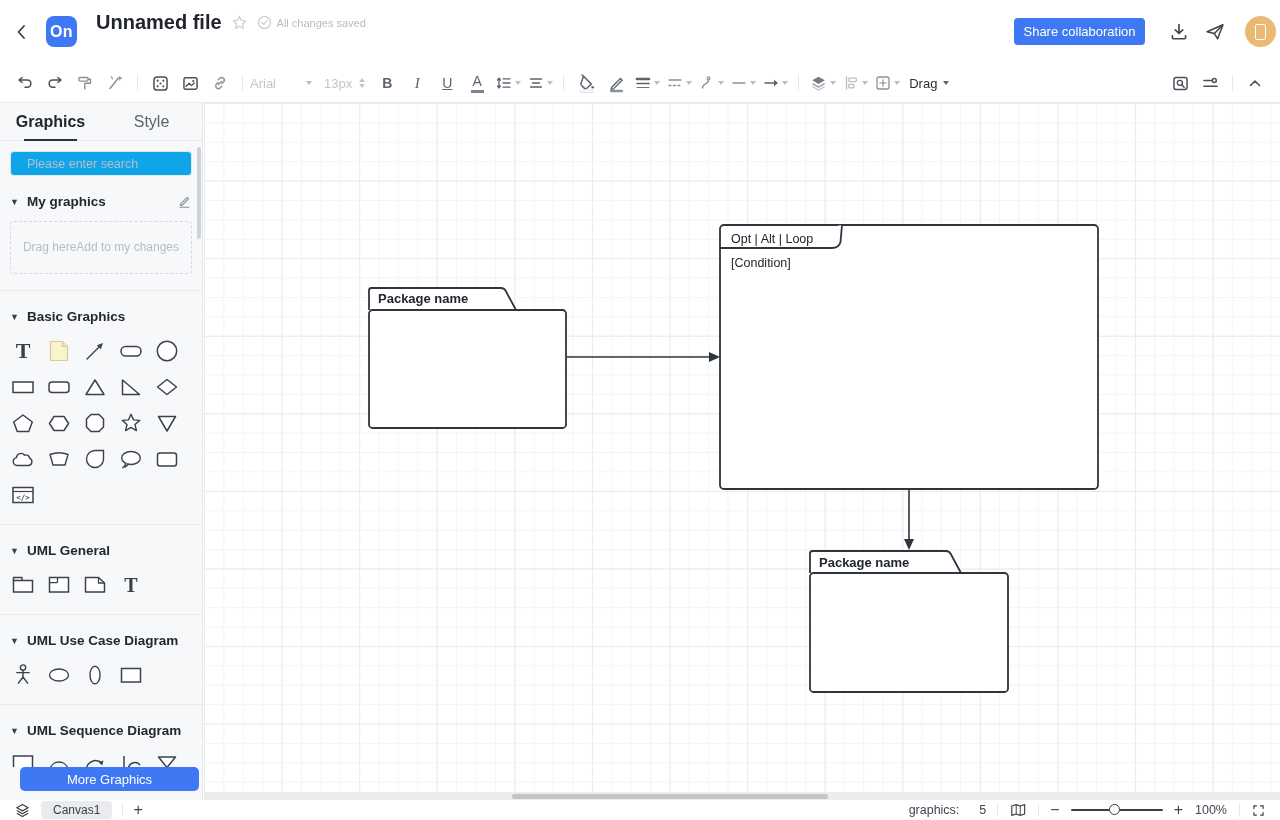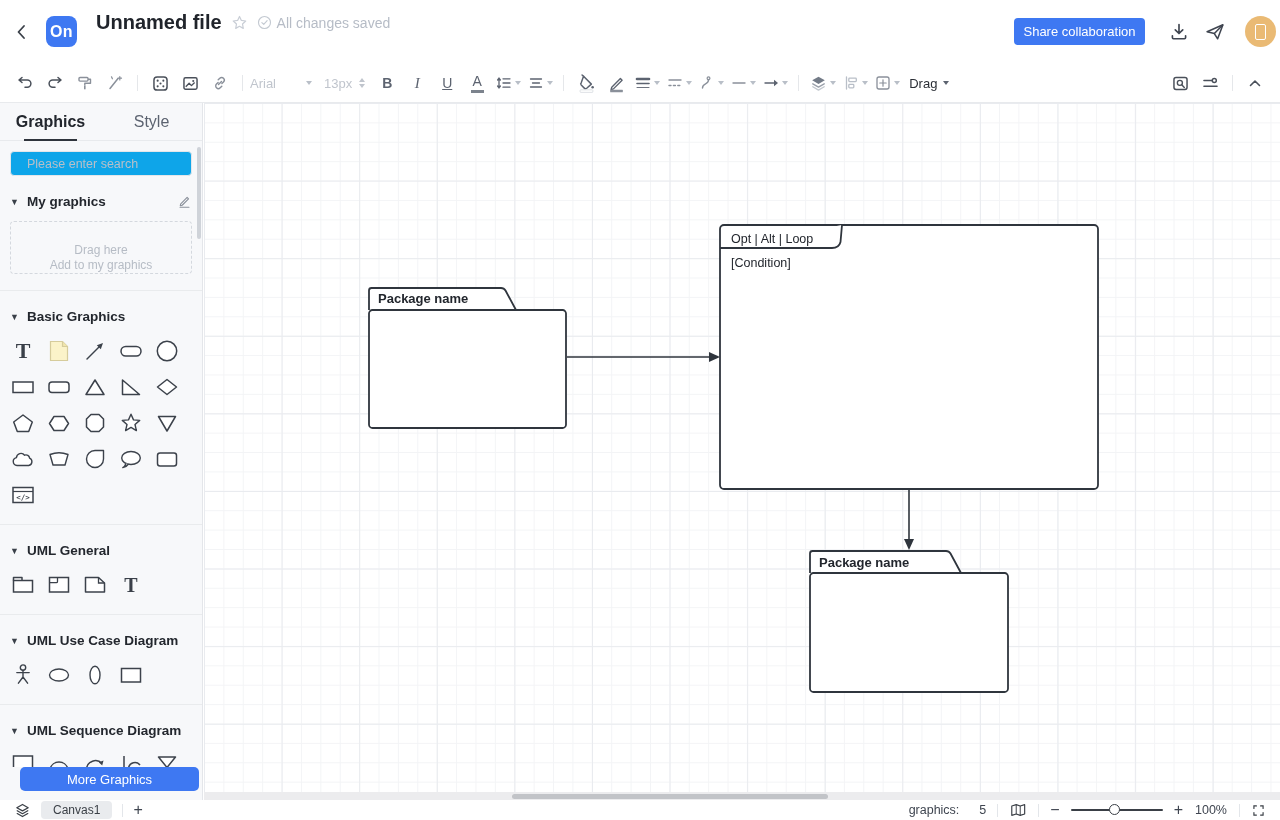--- a/index.html
+++ b/index.html
@@ -9,21 +9,21 @@
   svg{display:block;}
 
   
   .topbar{position:absolute;left:0;top:0;width:1280px;height:64px;background:#fff;}
   .back{position:absolute;left:10px;top:20px;width:24px;height:24px;cursor:pointer;}
   .logo{position:absolute;left:46px;top:16px;width:31px;height:31px;border-radius:8px;
     background:#3e78f2;color:#fff;font-weight:bold;font-size:16px;display:flex;
     align-items:center;justify-content:center;letter-spacing:.5px;}
   .title-row{position:absolute;left:96px;top:11px;display:flex;align-items:center;gap:9px;}
   .doc-title{font-size:20px;font-weight:bold;color:#20242b;}
-  .saved{display:flex;align-items:center;gap:5px;color:#b6bcc6;font-size:14px;}
+  .saved{display:flex;align-items:center;gap:5px;color:#b6bcc6;font-size:11px;}
   .menu-row{position:absolute;left:96px;top:38px;display:flex;gap:25px;font-size:13px;color:#2b2f36;}
   .menu-row span{cursor:pointer;}
   .share-btn{position:absolute;left:1014px;top:18px;width:131px;height:27px;border-radius:4px;
     background:#3e78f2;color:#fff;font-size:13px;display:flex;align-items:center;
     justify-content:center;cursor:pointer;border:none;}
   .hd-ic{position:absolute;top:21px;width:22px;height:22px;cursor:pointer;}
   .avatar{position:absolute;left:1245px;top:16px;width:31px;height:31px;border-radius:50%;
     background:#eaba74;display:flex;align-items:center;justify-content:center;cursor:pointer;}
   .avatar .tofu{width:11px;height:16px;border:1.8px solid #fff;border-radius:2px;}
 
@@ -57,21 +57,21 @@
   .side-tab.active:after{content:"";position:absolute;bottom:-1px;left:24%;width:52%;height:2px;background:#2f343c;}
   .side-body{padding:10px 10px 0 10px;position:relative;height:calc(100% - 38px);}
   .search-box{height:25px;background:#0ea5e9;border:1px solid #e3e6ea;border-radius:4px;
     display:flex;align-items:center;padding:0 8px;gap:6px;}
   .search-box input{border:none;outline:none;flex:1;font-size:12.5px;color:#3a4049;background:transparent;}
   .search-box input::placeholder{color:#b9bfc8;}
   .sec-head{display:flex;align-items:center;margin-top:18px;cursor:pointer;}
   .sec-caret{font-size:9px;color:#3a4049;margin-right:8px;}
   .sec-title{font-size:13.5px;font-weight:bold;color:#23272e;flex:1;}
   .dragbox{margin-top:12px;height:53px;border:1px dashed #d4d8de;border-radius:4px;display:flex;
-    flex-direction:column;align-items:center;justify-content:flex-end;color:#b6bcc5;font-size:12px;line-height:15px;}
+    flex-direction:row;align-items:center;justify-content:center;color:#b6bcc5;font-size:12px;line-height:15px;}
   .side-hr{height:1px;background:#e9ebed;margin:16px -10px 0 -10px;}
   .shape-grid{display:grid;grid-template-columns:repeat(5,26px);column-gap:10px;row-gap:10px;margin-top:14px;}
   .shape{width:26px;height:26px;cursor:pointer;display:flex;align-items:center;justify-content:center;}
   .shape-row{display:flex;gap:10px;margin-top:14px;}
   .clip-row{overflow:hidden;height:15px;}
   .more-graphics{position:absolute;left:20px;bottom:9px;width:179px;height:24px;border-radius:5px;
     background:#3e78f2;color:#fff;font-size:13px;display:flex;align-items:center;justify-content:center;
     cursor:pointer;border:none;}
   .side-scroll{position:absolute;right:1px;top:44px;width:4px;height:92px;border-radius:2px;background:#cfd3d9;}
 
@@ -351,21 +351,21 @@
     <div class="sec-head">
       <span class="sec-caret">▼</span>
       <span class="sec-title">My graphics</span>
       <svg width="15" height="15" viewBox="0 0 16 16">
           <path d="M4 10.5 L10.8 3.7 l1.5 1.5 L5.5 12 l-2 .5 Z" fill="none" stroke="#8a909a" stroke-width="1.2" stroke-linejoin="round"></path>
           <path d="M3.2 14.2 h9.6" stroke="#8a909a" stroke-width="1.1" stroke-linecap="round"></path>
         </svg>
     </div>
     <div class="dragbox">
       <span>Drag here</span>
-      <span>Add to my graphics</span>
+      <span>Add to my changes</span>
     </div>
 
     <div class="side-hr"></div>
     <div class="sec-head">
       <span class="sec-caret">▼</span>
       <span class="sec-title">Basic Graphics</span>
     </div>
     <div class="shape-grid">
       <span class="shape">
           <svg width="26" height="26" viewBox="0 0 26 26">

